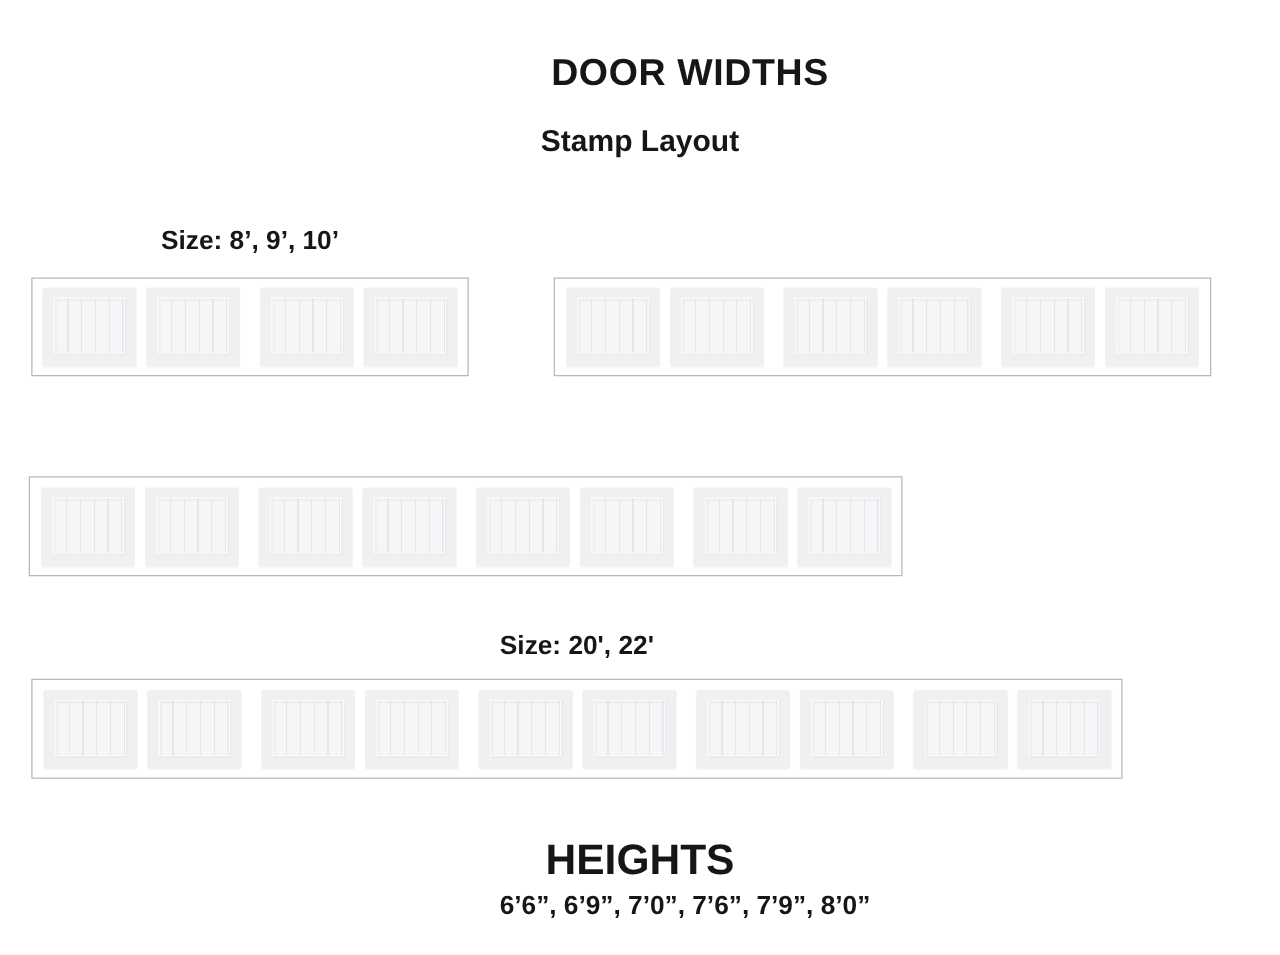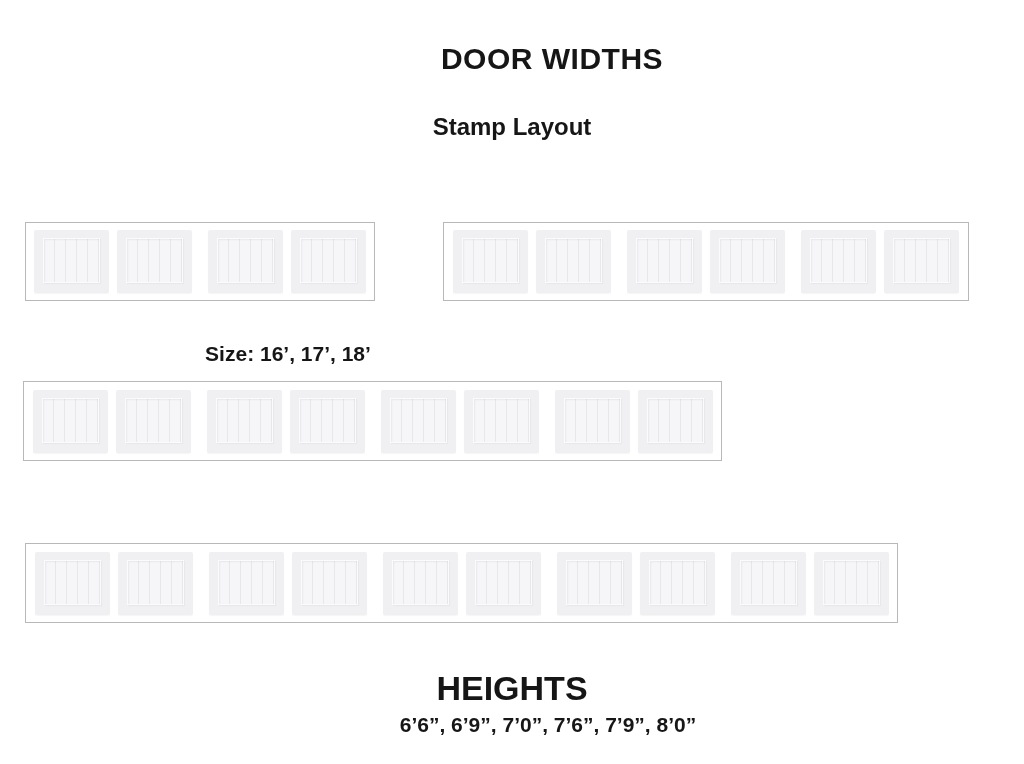--- a/index.html
+++ b/index.html
@@ -11,21 +11,21 @@
     font-family: "Liberation Sans", sans-serif;
     color: var(--text, #161616);
     overflow: hidden;
   }
   .page-title {
     position: absolute; left: 0; top: 40px; width: 1024px;
     text-align: center; font-size: 30px; font-weight: 800;
     letter-spacing: 0.5px; line-height: 38px; padding-left: 40px;
   }
   .page-subtitle {
-    position: absolute; left: 0; top: 112px; width: 1024px;
+    position: absolute; left: 0; top: 99px; width: 1024px;
     text-align: center; font-size: 24px; font-weight: 700;
     line-height: 30px;
   }
   .size-label {
     position: absolute; text-align: center;
     font-size: 21px; font-weight: 700; line-height: 26px;
   }
   .lbl-1 { left: 25px;  top: 180px; width: 350px; }
   .lbl-2 { left: 443px; top: 180px; width: 526px; }
   .lbl-3 { left: 23px;  top: 341px; width: 530px; }
@@ -81,20 +81,21 @@
   }
 </style>
 </head>
 <body>
 
 <div class="canvas">
 
   <div class="page-title">DOOR WIDTHS</div>
   <div class="page-subtitle">Stamp Layout</div>
 
+  <div class="size-label lbl-1">Size: 8’, 9’, 10’</div>
   <div class="door-box box-1">
       <div class="stamp">
         <div class="panel"></div>
         <div class="panel"></div>
       </div>
       <div class="stamp">
         <div class="panel"></div>
         <div class="panel"></div>
       </div>
     </div>
@@ -107,40 +108,40 @@
       <div class="stamp">
         <div class="panel"></div>
         <div class="panel"></div>
       </div>
       <div class="stamp">
         <div class="panel"></div>
         <div class="panel"></div>
       </div>
     </div>
 
-  <div class="size-label lbl-3">Size: 16’, 17’, 18’</div>
   <div class="door-box box-3">
       <div class="stamp">
         <div class="panel"></div>
         <div class="panel"></div>
       </div>
       <div class="stamp">
         <div class="panel"></div>
         <div class="panel"></div>
       </div>
       <div class="stamp">
         <div class="panel"></div>
         <div class="panel"></div>
       </div>
       <div class="stamp">
         <div class="panel"></div>
         <div class="panel"></div>
       </div>
     </div>
 
+  <div class="size-label lbl-4">Size: 20', 22'</div>
   <div class="door-box box-4">
       <div class="stamp">
         <div class="panel"></div>
         <div class="panel"></div>
       </div>
       <div class="stamp">
         <div class="panel"></div>
         <div class="panel"></div>
       </div>
       <div class="stamp">

